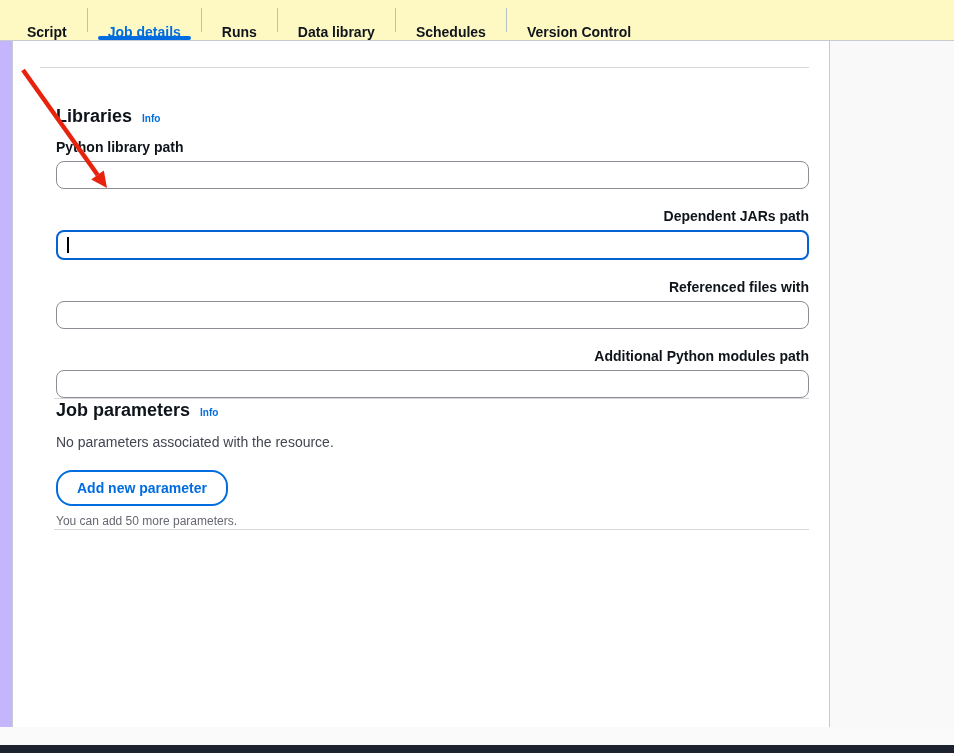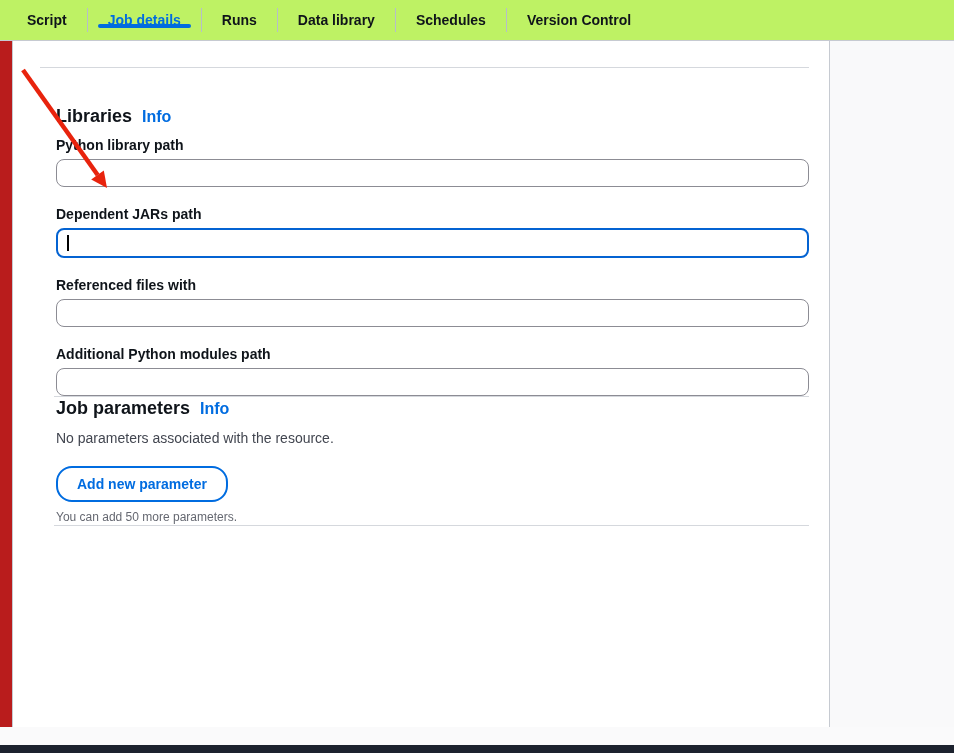--- a/index.html
+++ b/index.html
@@ -9,24 +9,24 @@
     background:#ffffff;
     color:#0f141a;
     position:relative;
     overflow:hidden;
   }
 
   
   .tabbar {
     height:41px;
     display:flex;
-    align-items:center;
+    align-items:flex-end;
     padding-left:7px;
     border-bottom:1px solid #c6cad1;
-    background:#bef264;
+    background:#fef9c3;
   }
   .tab {
     position:relative;
     display:flex;
     align-items:center;
     padding:0 20px;
     font-size:14px;
     font-weight:700;
     color:#0f141a;
     cursor:pointer;
@@ -45,21 +45,21 @@
     width:1px;
     height:24px;
     background:#b6bec9;
     align-self:center;
   }
 
   
   .main {
     display:flex;
     height:686px;
-    background:#b91c1c;
+    background:#c4b5fd;
   }
   .content-panel {
     margin-left:12px;
     width:818px;
     background:#ffffff;
     border-left:1px solid #c6cad1;
     border-right:1px solid #c6cad1;
     overflow:hidden;
   }
   .right-gutter { flex:1; background:#f9f9fa; }
@@ -76,21 +76,21 @@
   .section-heading {
     display:flex;
     align-items:baseline;
     gap:10px;
     font-size:18px;
     line-height:22px;
     font-weight:700;
     color:#0f141a;
   }
   .info-link {
-    font-size:16px;
+    font-size:10px;
     font-weight:700;
     color:#006ce0;
     text-decoration:none;
     cursor:pointer;
   }
 
   .field-label {
     font-size:14px;
     line-height:16px;
     font-weight:700;
@@ -144,21 +144,21 @@
     font-family:"Liberation Sans", sans-serif;
     font-size:14px;
     font-weight:700;
     cursor:pointer;
   }
 
   
   .mt-heading1 { margin-top:37px; }
   .mt-label-first { margin-top:9px; }
   .mt-input { margin-top:6px; }
-  .mt-label { margin-top:19px; }
+  .mt-label { margin-top:19px;text-align:right; }
   .mt-div2 { margin-top:35px; }
   .mt-heading2 { }
   .mt-empty { margin-top:8px; }
   .mt-button { margin-top:18px; }
   .mt-hint { margin-top:7px; }
   .mt-div3 { margin-top:38px; }
 
   
   .bottom-strip { height:18px; background:#fafafb; }
   .black-bar { height:8px; background:#1c222e; }

